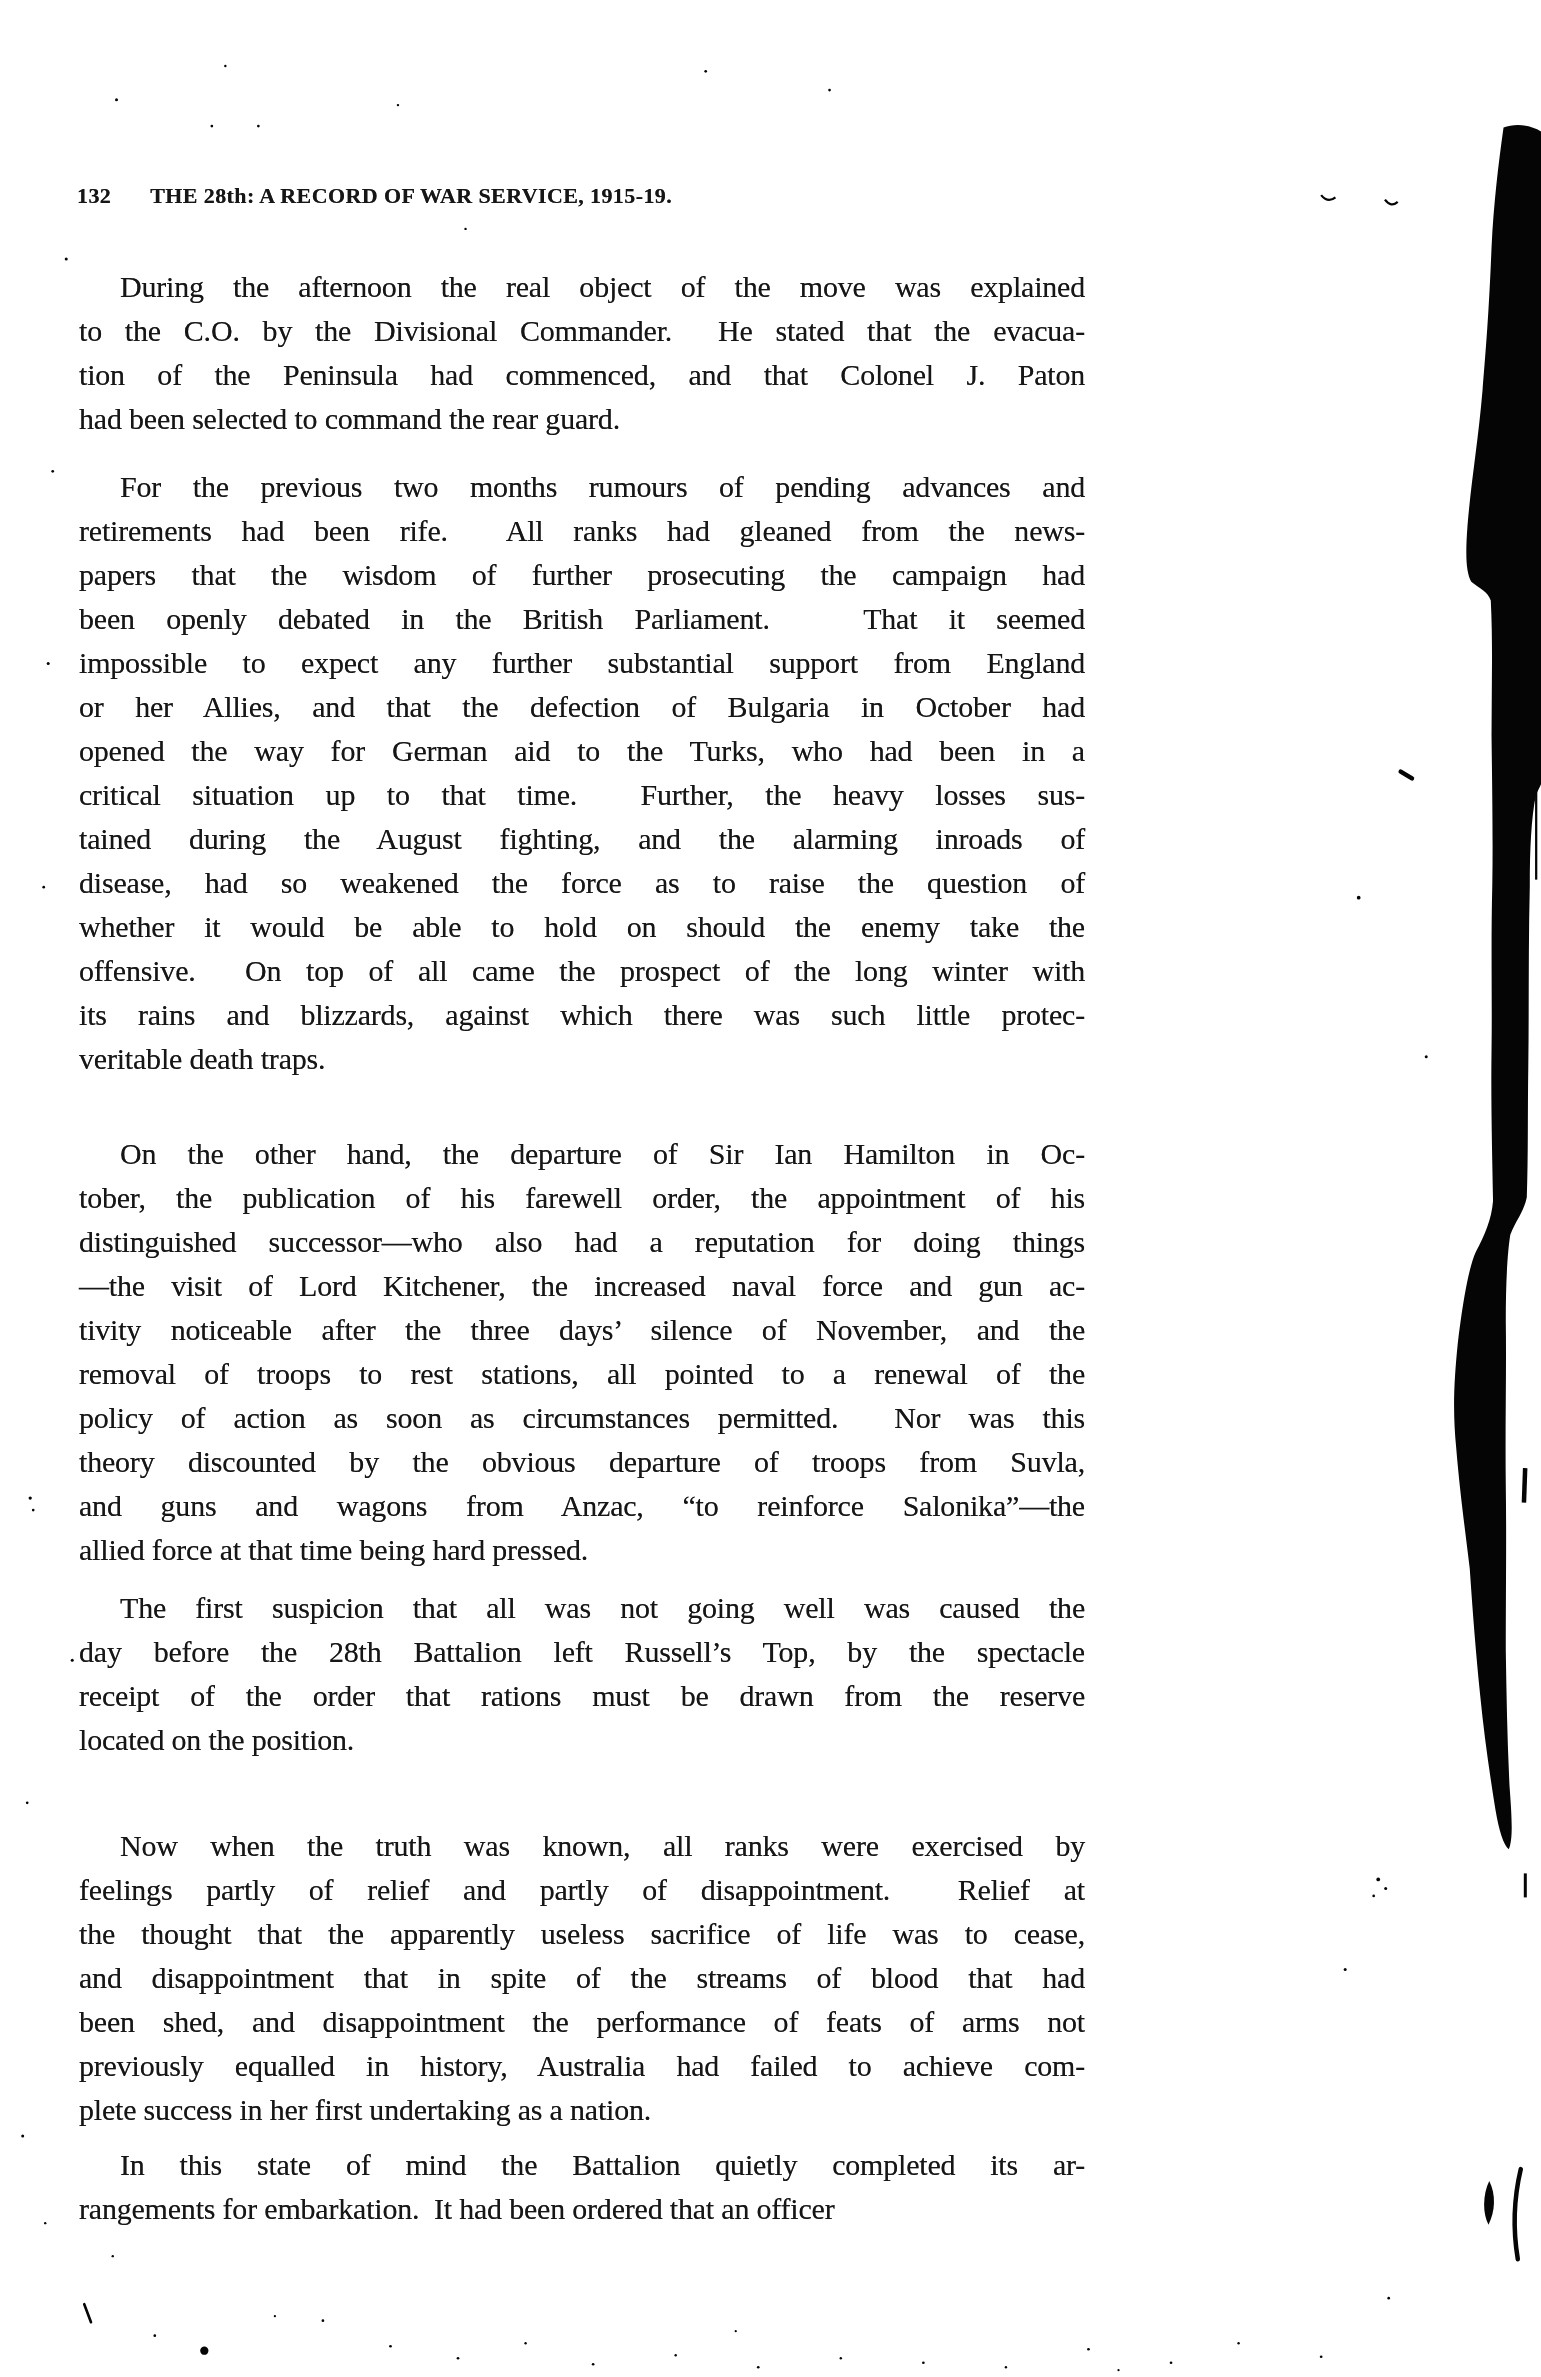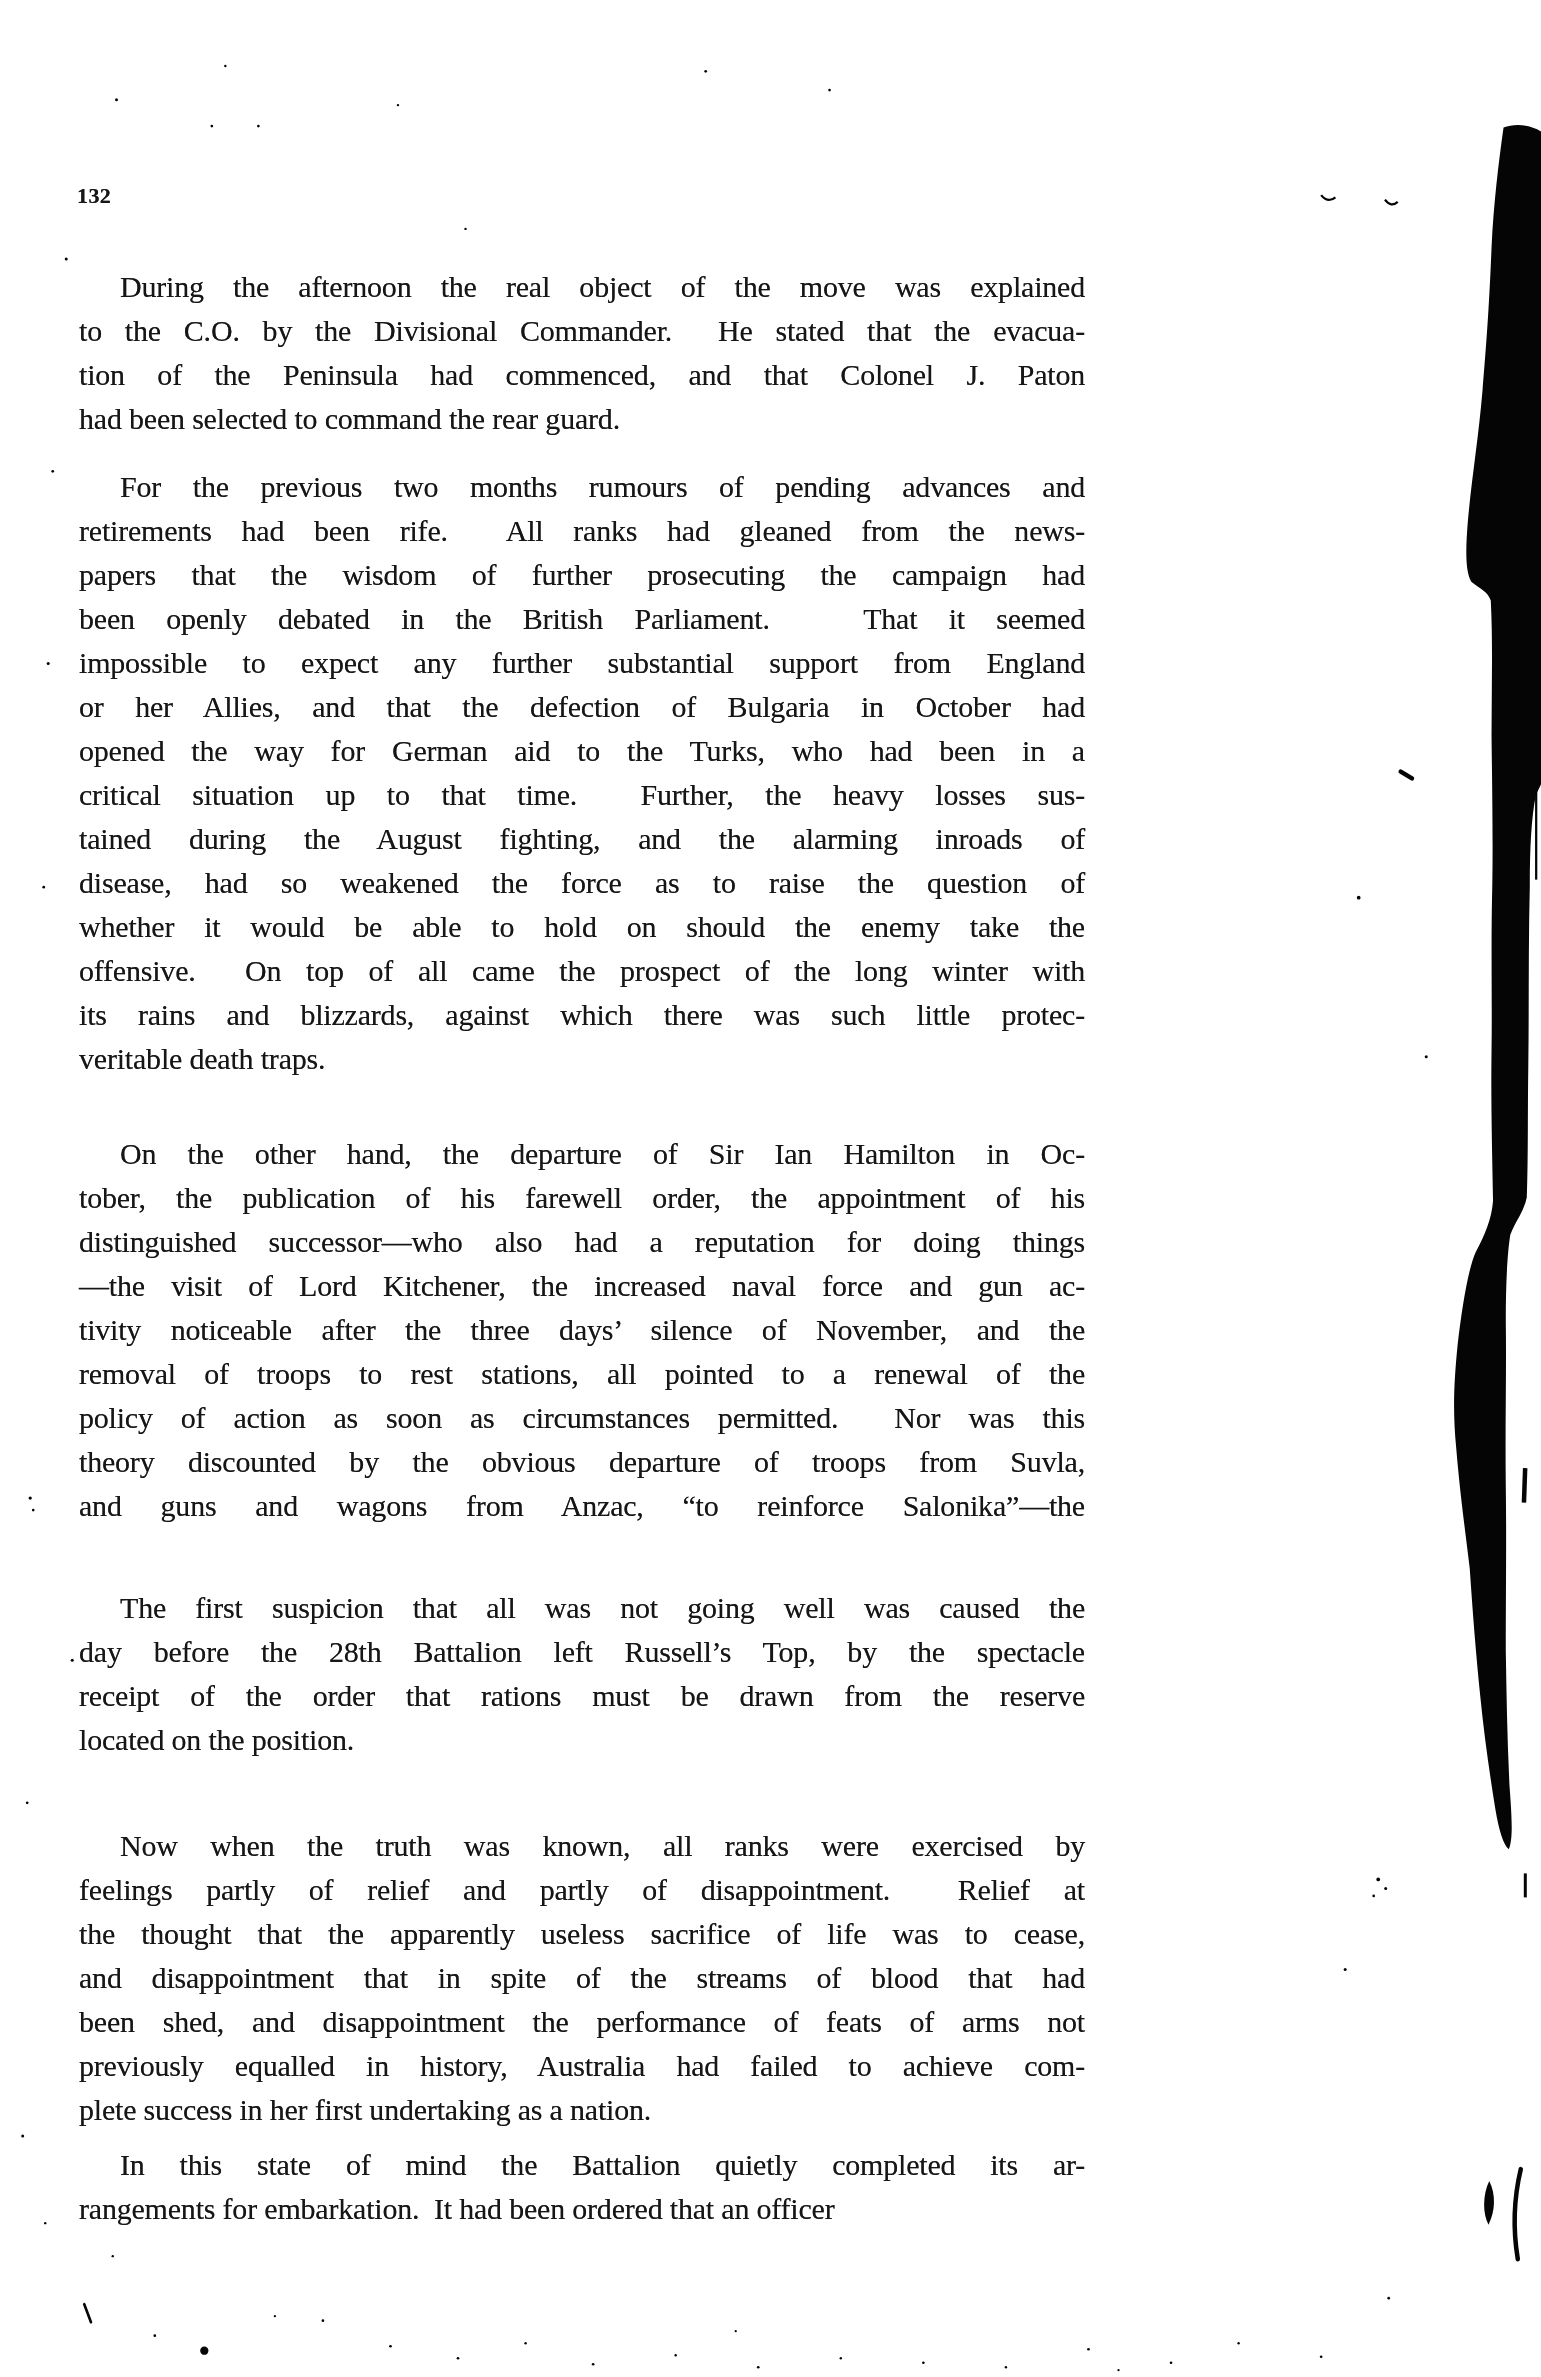--- a/index.html
+++ b/index.html
@@ -34,20 +34,21 @@
     pointer-events:none;
   }
 </style>
 </head>
 <body>
 
 <div class="page">
 
   <div class="header">
     <span>132</span>
+    <span>THE 28th: A RECORD OF WAR SERVICE, 1915-19.</span>
   </div>
 
   <div class="para" style="top:265px">
     <div class="line first">During the afternoon the real object of the move was explained</div>
     <div class="line">to the C.O. by the Divisional Commander.&nbsp; He stated that the evacua-</div>
     <div class="line">tion of the Peninsula had commenced, and that Colonel J. Paton</div>
     <div class="line last">had been selected to command the rear guard.</div>
   </div>
 
   <div class="para" style="top:465px">
@@ -70,20 +71,21 @@
   <div class="para" style="top:1132px">
     <div class="line first">On the other hand, the departure of Sir Ian Hamilton in Oc-</div>
     <div class="line">tober, the publication of his farewell order, the appointment of his</div>
     <div class="line">distinguished successor—who also had a reputation for doing things</div>
     <div class="line">—the visit of Lord Kitchener, the increased naval force and gun ac-</div>
     <div class="line">tivity noticeable after the three days’ silence of November, and the</div>
     <div class="line">removal of troops to rest stations, all pointed to a renewal of the</div>
     <div class="line">policy of action as soon as circumstances permitted.&nbsp; Nor was this</div>
     <div class="line">theory discounted by the obvious departure of troops from Suvla,</div>
     <div class="line">and guns and wagons from Anzac, “to reinforce Salonika”—the</div>
+    <div class="line last">allied force at that time being hard pressed.</div>
   </div>
 
   <div class="para" style="top:1586px">
     <div class="line first">The first suspicion that all was not going well was caused the</div>
     <div class="line">day before the 28th Battalion left Russell’s Top, by the spectacle</div>
     <div class="line">receipt of the order that rations must be drawn from the reserve</div>
     <div class="line last">located on the position.</div>
   </div>
 
   <div class="para" style="top:1824px">

